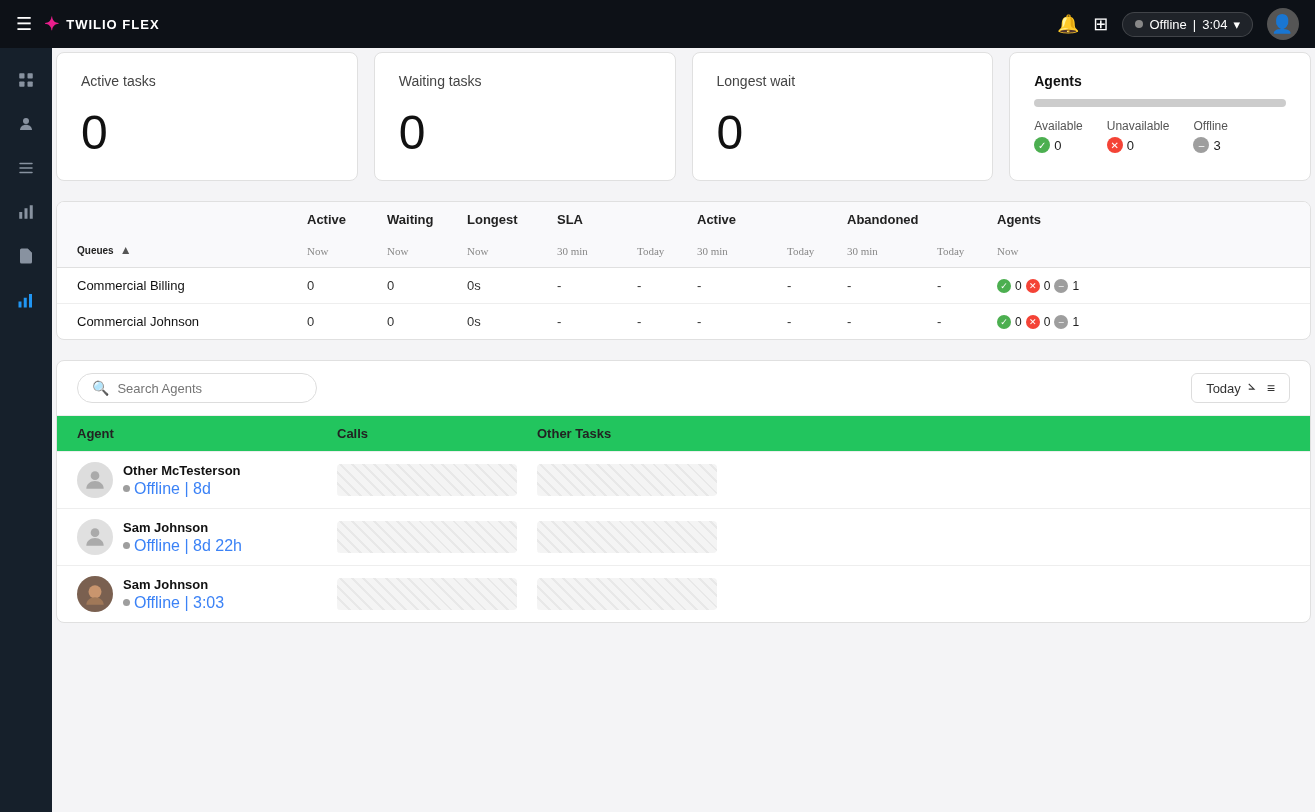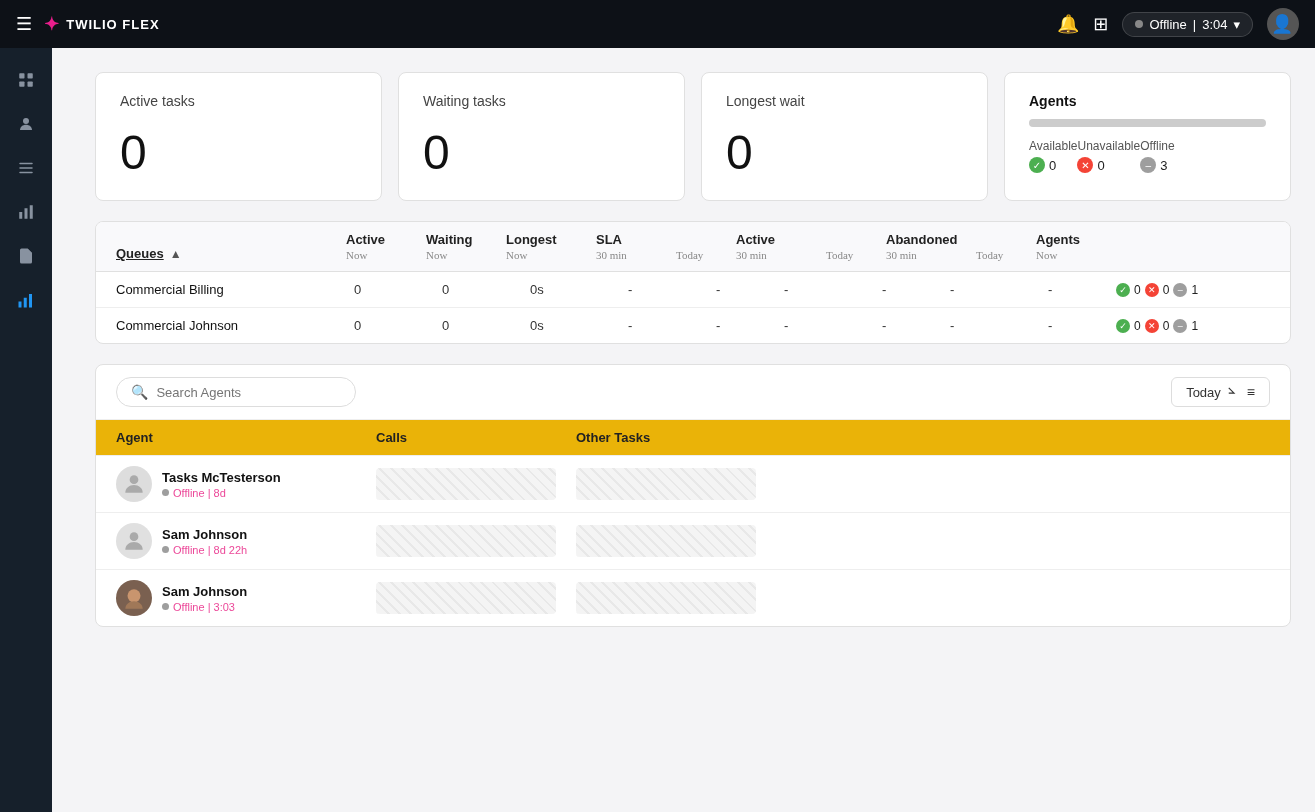--- a/index.html
+++ b/index.html
@@ -33,60 +33,60 @@
       align-items: center; padding: 12px 0; gap: 4px; z-index: 99;
     }
     .sidebar-item {
       width: 40px; height: 40px; border-radius: 8px;
       display: flex; align-items: center; justify-content: center;
       color: #8892a0; cursor: pointer; font-size: 18px;
     }
     .sidebar-item.active { color: #2196f3; }
 
     
-    .main { margin-top: 48px; margin-left: 71px; padding: 24px; min-height: calc(100vh - 48px); }
+    .main { margin-top: 48px; margin-left: 52px; padding: 4px; min-height: calc(100vh - 48px); }
 
     
     .stat-cards { display: grid; grid-template-columns: 1fr 1fr 1fr 1fr; gap: 16px; margin-bottom: 20px; }
     .stat-card {
       background: #fff; border-radius: 8px; padding: 20px 24px;
       border: 1px solid #e0e0e0;
     }
     .stat-card-title { font-size: 14px; color: #444; margin-bottom: 16px; font-weight: 500; }
     .stat-card-value { font-size: 48px; font-weight: 300; color: #111; }
 
     
     .agents-card { background: #fff; border-radius: 8px; padding: 20px 24px; border: 1px solid #e0e0e0; }
     .agents-title { font-size: 14px; font-weight: 600; color: #111; margin-bottom: 10px; }
     .agents-bar { height: 8px; background: #ccc; border-radius: 4px; margin-bottom: 12px; }
-    .agents-stats { display: flex; }
+    .agents-stats { display: flex; gap: 24px; }
     .agent-stat { display: flex; flex-direction: column; gap: 4px; }
     .agent-stat-label { font-size: 12px; color: #555; }
     .agent-stat-row { display: flex; align-items: center; gap: 4px; font-size: 13px; font-weight: 500; }
     .icon-check { width: 16px; height: 16px; border-radius: 50%; background: #4caf50; display: flex; align-items: center; justify-content: center; color: white; font-size: 10px; }
     .icon-x { width: 16px; height: 16px; border-radius: 50%; background: #f44336; display: flex; align-items: center; justify-content: center; color: white; font-size: 10px; }
     .icon-minus { width: 16px; height: 16px; border-radius: 50%; background: #9e9e9e; display: flex; align-items: center; justify-content: center; color: white; font-size: 10px; }
 
     
     .queue-section { background: #fff; border-radius: 8px; border: 1px solid #e0e0e0; overflow: hidden; margin-bottom: 20px; }
     .queue-header-row {
       display: grid;
       grid-template-columns: 230px 80px 80px 90px 80px 60px 90px 60px 90px 60px 160px;
       align-items: end;
       background: #f9f9fb; padding: 10px 20px; border-bottom: 1px solid #e0e0e0;
       gap: 0;
     }
-    .queue-col-group { display: flex; flex-direction: column; align-items: flex-start; gap: 2px; }
+    .queue-col-group { display: flex; flex-direction: column; align-items: flex-start; gap: 18px; }
     .queue-col-label { font-size: 13px; font-weight: 600; color: #222; }
     .queue-col-sub { font-size: 11px; color: #888; font-family: Liberation Serif, serif; }
     .queue-row {
       display: grid;
       grid-template-columns: 230px 80px 80px 90px 80px 60px 90px 60px 90px 60px 160px;
       align-items: center;
-      padding: 10px 20px; border-bottom: 1px solid #eee; gap: 8px;
+      padding: 10px 20px; border-bottom: 1px solid #eee; gap: 0;
     }
     .queue-row:last-child { border-bottom: none; }
     .queue-cell { font-size: 13px; color: #333; }
     .queue-name { font-size: 13px; font-weight: 500; color: #111; }
     .queue-agents-cell { display: flex; align-items: center; gap: 4px; }
 
     
     .agents-section { background: #fff; border-radius: 8px; border: 1px solid #e0e0e0; overflow: hidden; }
     .agents-search-bar {
       display: flex; align-items: center; justify-content: space-between;
@@ -101,37 +101,37 @@
       border: none; outline: none; font-size: 13px; color: #0f766e; background: transparent;
       width: 180px;
     }
     .filter-btn {
       display: flex; align-items: center; gap: 6px;
       border: 1px solid #ddd; border-radius: 6px; padding: 6px 14px;
       background: #fff; font-size: 13px; cursor: pointer; color: #333;
     }
     .agents-table-header {
       display: grid; grid-template-columns: 260px 200px 1fr;
-      padding: 10px 20px; background: #eab308; border-bottom: 1px solid #eee;
+      padding: 10px 20px; background: #22c55e; border-bottom: 1px solid #eee;
     }
     .agents-table-header span { font-size: 13px; font-weight: 600; color: #222; }
     .agent-row {
       display: grid; grid-template-columns: 260px 200px 1fr;
       padding: 10px 20px; border-bottom: 1px solid #eee; align-items: center;
     }
     .agent-row:last-child { border-bottom: none; }
     .agent-info { display: flex; align-items: center; gap: 10px; }
     .agent-avatar {
       width: 36px; height: 36px; border-radius: 50%; background: #ddd;
       display: flex; align-items: center; justify-content: center;
       font-size: 20px; color: #888; overflow: hidden;
     }
     .agent-name-status { display: flex; flex-direction: column; gap: 2px; }
     .agent-name { font-size: 13px; font-weight: 600; color: #111; }
-    .agent-status { display: flex; align-items: center; gap: 4px; font-size: 11px; color: #ec4899; }
+    .agent-status { display: flex; align-items: center; gap: 4px; font-size: 16px; color: #3b82f6; }
     .agent-status-dot { width: 7px; height: 7px; border-radius: 50%; background: #9e9e9e; }
 
     
     .hatch-cell {
       height: 32px; border-radius: 4px; width: 180px;
       background-image: repeating-linear-gradient(
         45deg, #e8e8e8 0px, #e8e8e8 2px, #f4f4f4 2px, #f4f4f4 8px
       );
     }
 
@@ -251,21 +251,21 @@
           </div>
         </div>
       </div>
     </div>
   </div>
 
   <div class="queue-section">
     <div class="queue-header-row">
       <div>
         <div class="queues-title-row">
-          <span style="font-size:13px;font-weight:600;text-decoration:underline;">Queues</span>
+          <span style="font-size:10px;font-weight:600;">Queues</span>
           <span style="font-size:12px; color:#555; cursor:pointer;">▲</span>
         </div>
       </div>
       <div class="queue-col-group">
         <span class="queue-col-label">Active</span>
         <span class="queue-col-sub">Now</span>
       </div>
       <div class="queue-col-group">
         <span class="queue-col-label">Waiting</span>
         <span class="queue-col-sub">Now</span>
@@ -367,21 +367,21 @@
 
     <div class="agent-row">
       <div class="agent-info">
         <div class="agent-avatar">
           <svg width="26" height="26" viewBox="0 0 24 24" fill="#aaa">
               <circle cx="12" cy="8" r="4"></circle>
               <path d="M4 20c0-4 3.6-7 8-7s8 3 8 7" fill="#aaa"></path>
             </svg>
         </div>
         <div class="agent-name-status">
-          <span class="agent-name">Tasks McTesterson</span>
+          <span class="agent-name">Other McTesterson</span>
           <div class="agent-status">
             <span class="agent-status-dot"></span>
             <span><span>Offline</span> | <span>8d</span></span>
           </div>
         </div>
       </div>
       <div>
         <div class="hatch-cell"></div>
       </div>
       <div>

